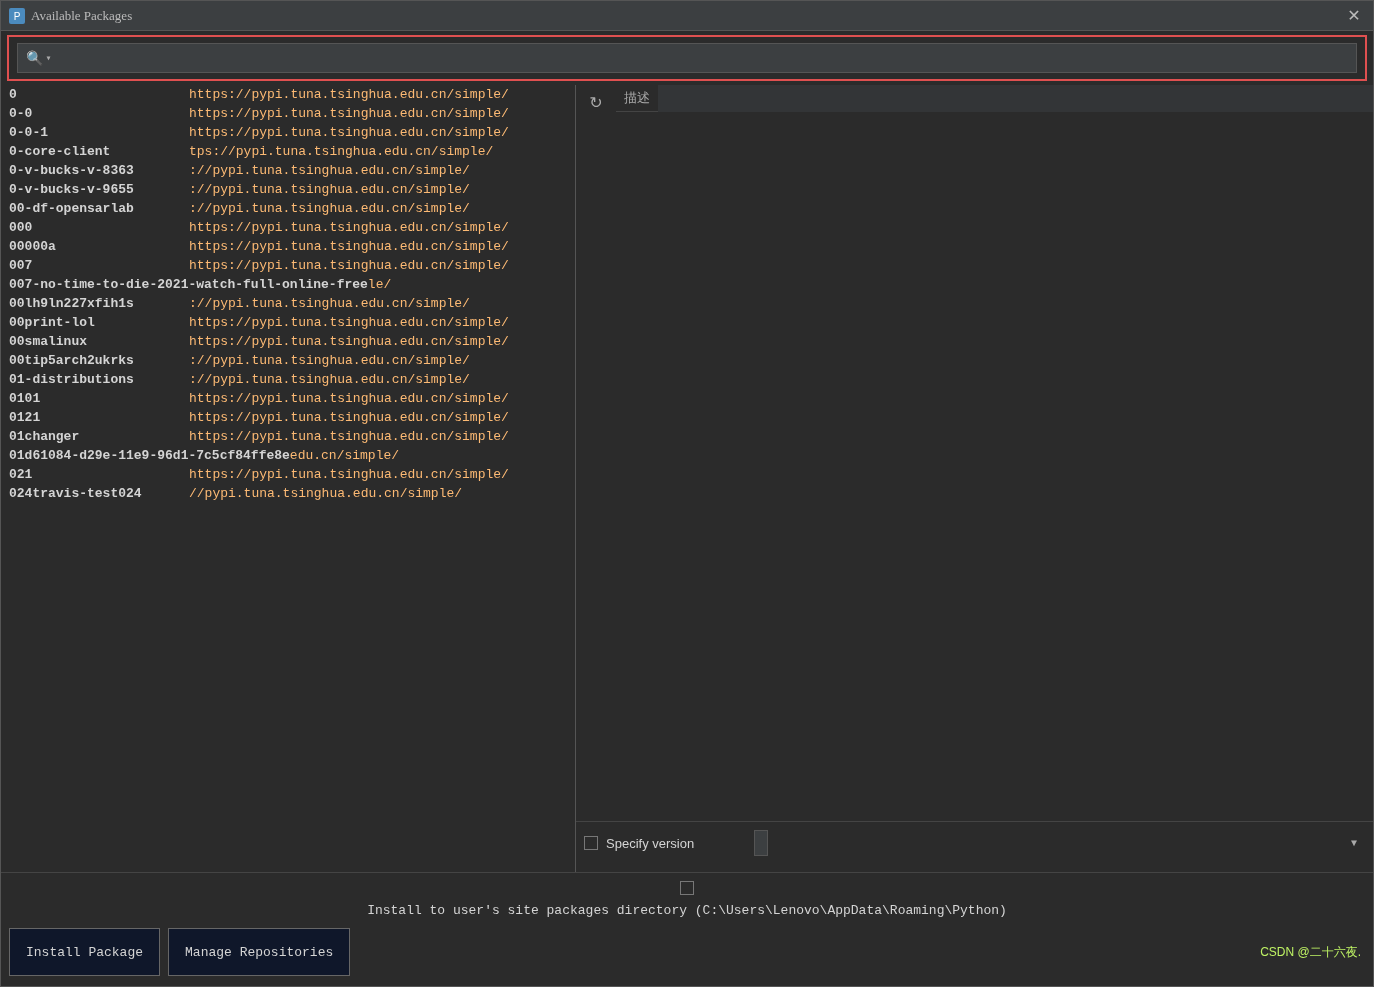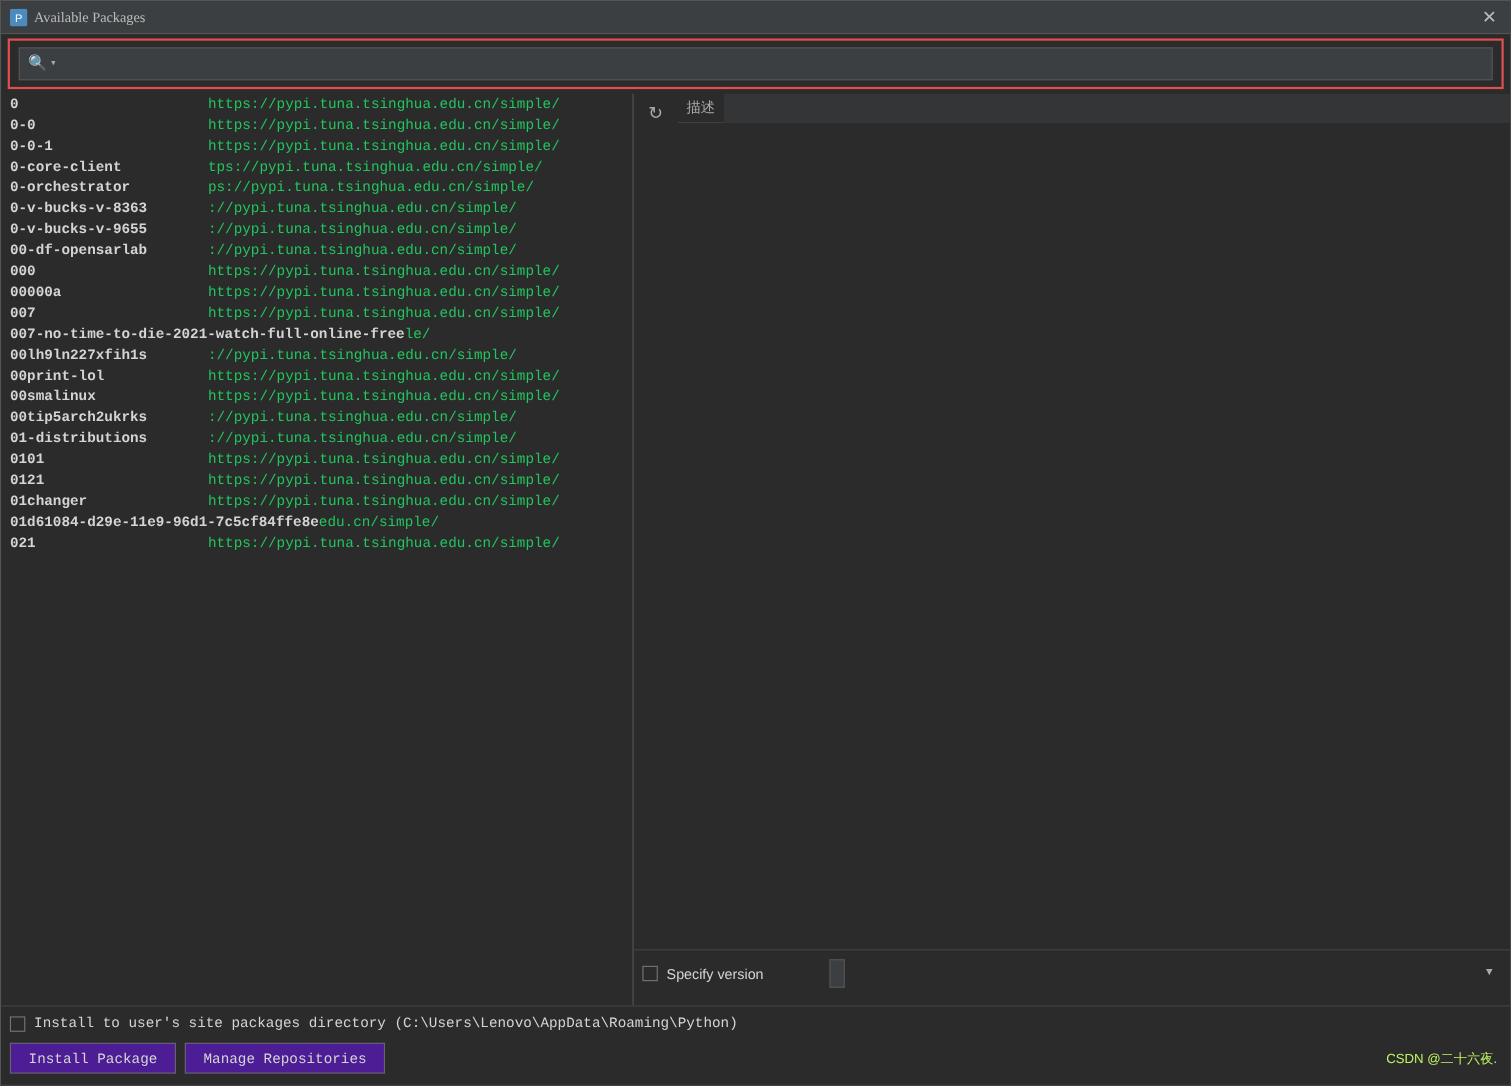--- a/index.html
+++ b/index.html
@@ -127,21 +127,21 @@
       overflow: hidden;
     }
     .pkg-name {
       color: #d4d4d4;
       font-weight: bold;
       min-width: 180px;
       overflow: hidden;
       text-overflow: ellipsis;
     }
     .pkg-url {
-      color: #22c55e;
+      color: #fdba74;
       overflow: hidden;
       text-overflow: ellipsis;
     }
     .right-panel {
       flex: 1;
       display: flex;
       flex-direction: column;
       overflow: hidden;
     }
     .refresh-and-desc {
@@ -251,20 +251,21 @@
     .bottom-bar {
       flex-shrink: 0;
       background: #2b2b2b;
       border-top: 1px solid #444;
     }
     .install-checkbox-row {
       display: flex;
       align-items: center;
       gap: 8px;
       padding: 8px 8px 4px 8px;
+      flex-direction: column;
     }
     .install-checkbox {
       width: 14px;
       height: 14px;
       border: 1px solid #777;
       background: #2b2b2b;
       flex-shrink: 0;
       cursor: pointer;
       appearance: none;
       -webkit-appearance: none;
@@ -278,28 +279,28 @@
       display: flex;
       align-items: center;
       justify-content: space-between;
       padding: 6px 8px 10px 8px;
     }
     .buttons-left {
       display: flex;
       gap: 8px;
     }
     .action-btn {
-      background: #4c1d95;
+      background: #0f172a;
       border: 1px solid #666;
       color: #d4d4d4;
       font-family: 'Courier New', Courier, monospace;
       font-size: 13px;
       padding: 6px 16px;
       cursor: pointer;
-      height: 28px;
+      height: 48px;
     }
     .watermark {
       color: #bef264;
       font-family: Arial, sans-serif;
       font-size: 12px;
       padding-right: 4px;
     }
   </style>
 </head>
 <body>
@@ -343,24 +344,20 @@
           </div>
           <div class="package-row">
             <span class="pkg-name">0-0-1</span>
             <span class="pkg-url">https://pypi.tuna.tsinghua.edu.cn/simple/</span>
           </div>
           <div class="package-row">
             <span class="pkg-name">0-core-client</span>
             <span class="pkg-url">tps://pypi.tuna.tsinghua.edu.cn/simple/</span>
           </div>
           <div class="package-row">
-            <span class="pkg-name">0-orchestrator</span>
-            <span class="pkg-url">ps://pypi.tuna.tsinghua.edu.cn/simple/</span>
-          </div>
-          <div class="package-row">
             <span class="pkg-name">0-v-bucks-v-8363</span>
             <span class="pkg-url">://pypi.tuna.tsinghua.edu.cn/simple/</span>
           </div>
           <div class="package-row">
             <span class="pkg-name">0-v-bucks-v-9655</span>
             <span class="pkg-url">://pypi.tuna.tsinghua.edu.cn/simple/</span>
           </div>
           <div class="package-row">
             <span class="pkg-name">00-df-opensarlab</span>
             <span class="pkg-url">://pypi.tuna.tsinghua.edu.cn/simple/</span>
@@ -413,20 +410,24 @@
             <span class="pkg-name">01changer</span>
             <span class="pkg-url">https://pypi.tuna.tsinghua.edu.cn/simple/</span>
           </div>
           <div class="package-row">
             <span class="pkg-name">01d61084-d29e-11e9-96d1-7c5cf84ffe8e</span>
             <span class="pkg-url">edu.cn/simple/</span>
           </div>
           <div class="package-row">
             <span class="pkg-name">021</span>
             <span class="pkg-url">https://pypi.tuna.tsinghua.edu.cn/simple/</span>
+          </div>
+          <div class="package-row">
+            <span class="pkg-name">024travis-test024</span>
+            <span class="pkg-url">//pypi.tuna.tsinghua.edu.cn/simple/</span>
           </div>
         </div>
     </div>
 
     <div class="right-panel">
       <div class="refresh-and-desc">
         <div class="refresh-btn-area">
           <button class="refresh-btn">↻</button>
         </div>
         <div class="desc-panel">

